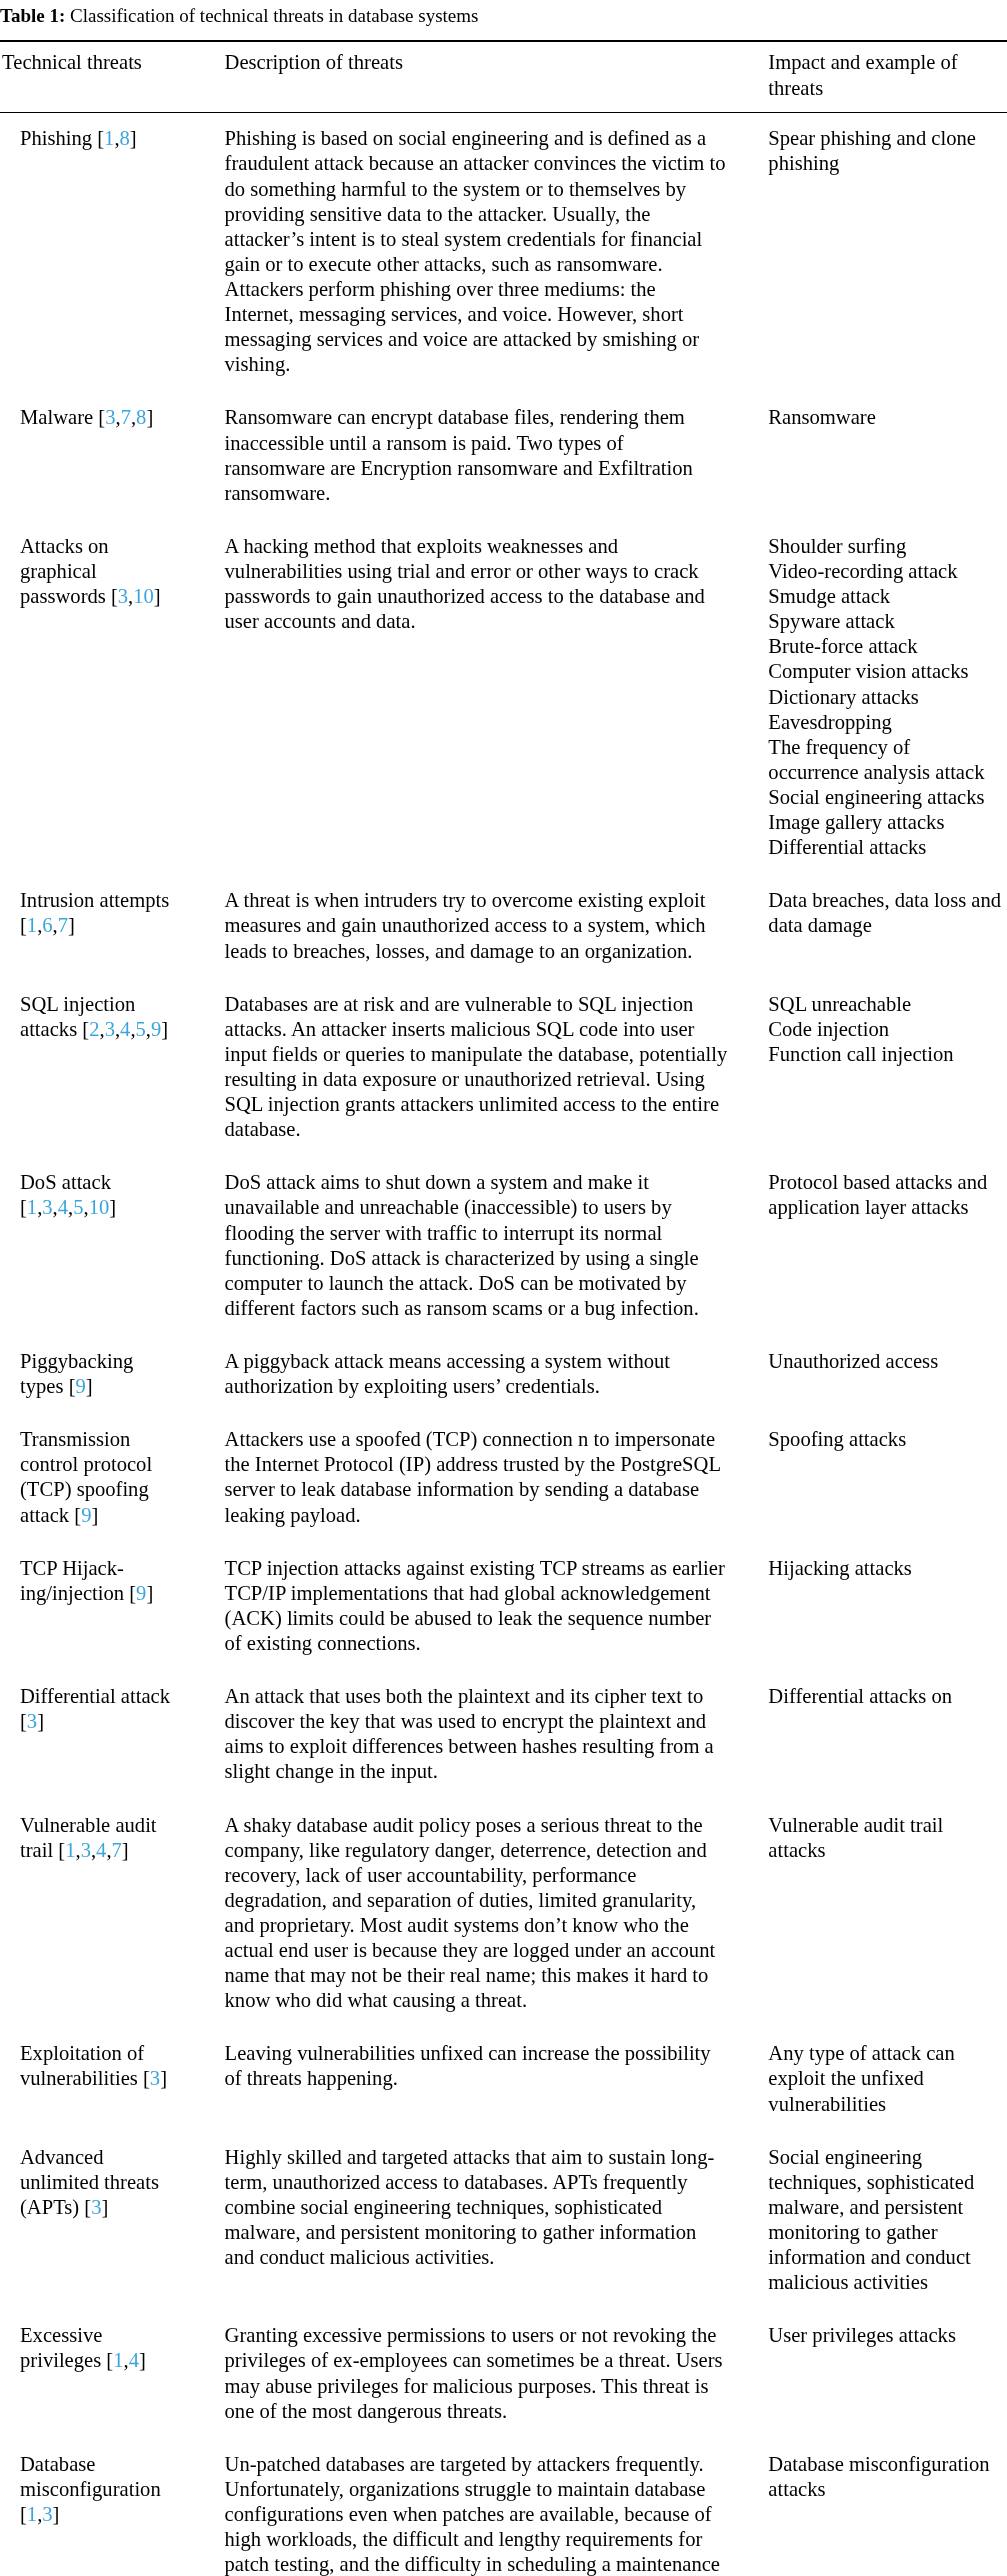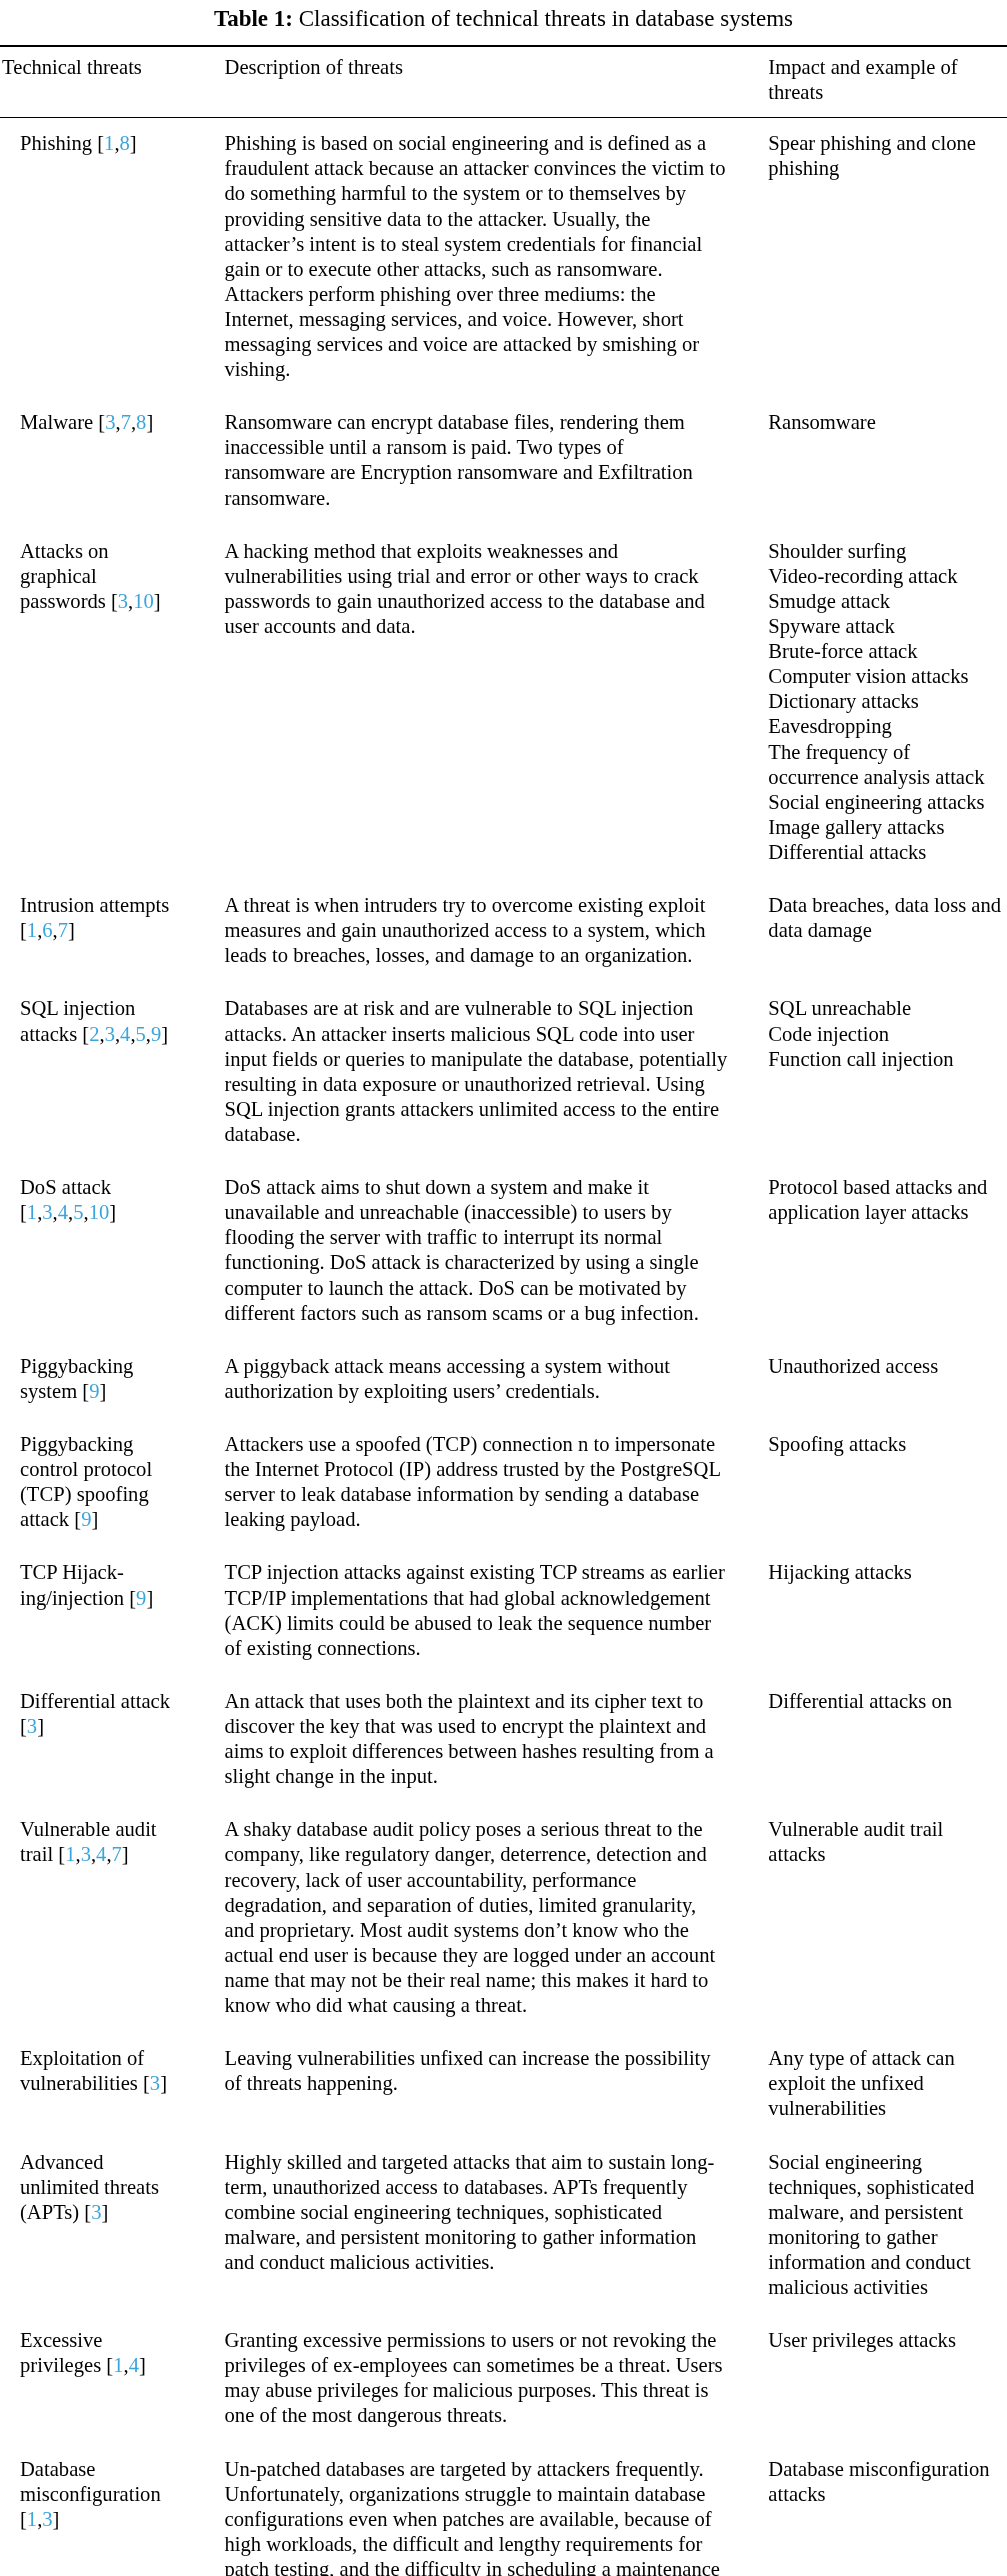--- a/index.html
+++ b/index.html
@@ -5,22 +5,22 @@
   html, body { margin: 0; padding: 0; background: #ffffff; }
   body {
     width: 1007px;
     font-family: "Liberation Serif", serif;
     color: #000000;
     -webkit-font-smoothing: antialiased;
   }
   .page { width: 1007px; padding: 4.1px 0 5.2px 0; box-sizing: border-box; }
 
   .caption {
-    text-align: center;
-    font-size: 23px;
+    text-align: left;
+    font-size: 19px;
     line-height: 1.2;
     margin: 1px 0 12.4px 0;
   }
   .cap-label { font-weight: bold; }
   .cap-text { font-weight: normal; }
 
   table.threats {
     width: 100%;
     border-collapse: collapse;
     table-layout: fixed;
@@ -140,30 +140,30 @@
         <tr>
           <td class="threat-cell"><span>DoS attack </span><span>[<span class="cite">1</span>,<span class="cite">3</span>,<span class="cite">4</span>,<span class="cite">5</span>,<span class="cite">10</span>]</span></td>
           <td class="desc-cell">
             <div>DoS attack aims to shut down a system and make it unavailable and unreachable (inaccessible) to users by flooding the server with traffic to interrupt its normal functioning. DoS attack is characterized by using a single computer to launch the attack. DoS can be motivated by different factors such as ransom scams or a bug infection.</div>
           </td>
           <td class="impact-cell">
             <div class="impact-item">Protocol based attacks and application layer attacks</div>
           </td>
         </tr>
         <tr>
-          <td class="threat-cell"><span>Piggybacking system </span><span>[<span class="cite">9</span>]</span></td>
+          <td class="threat-cell"><span>Piggybacking types </span><span>[<span class="cite">9</span>]</span></td>
           <td class="desc-cell">
             <div>A piggyback attack means accessing a system without authorization by exploiting users’ credentials.</div>
           </td>
           <td class="impact-cell">
             <div class="impact-item">Unauthorized access</div>
           </td>
         </tr>
         <tr>
-          <td class="threat-cell"><span>Piggybacking control protocol (TCP) spoofing attack </span><span>[<span class="cite">9</span>]</span></td>
+          <td class="threat-cell"><span>Transmission control protocol (TCP) spoofing attack </span><span>[<span class="cite">9</span>]</span></td>
           <td class="desc-cell">
             <div>Attackers use a spoofed (TCP) connection n to impersonate the Internet Protocol (IP) address trusted by the PostgreSQL server to leak database information by sending a database leaking payload.</div>
           </td>
           <td class="impact-cell">
             <div class="impact-item">Spoofing attacks</div>
           </td>
         </tr>
         <tr>
           <td class="threat-cell"><span>TCP Hijack-ing/injection </span><span>[<span class="cite">9</span>]</span></td>
           <td class="desc-cell">

